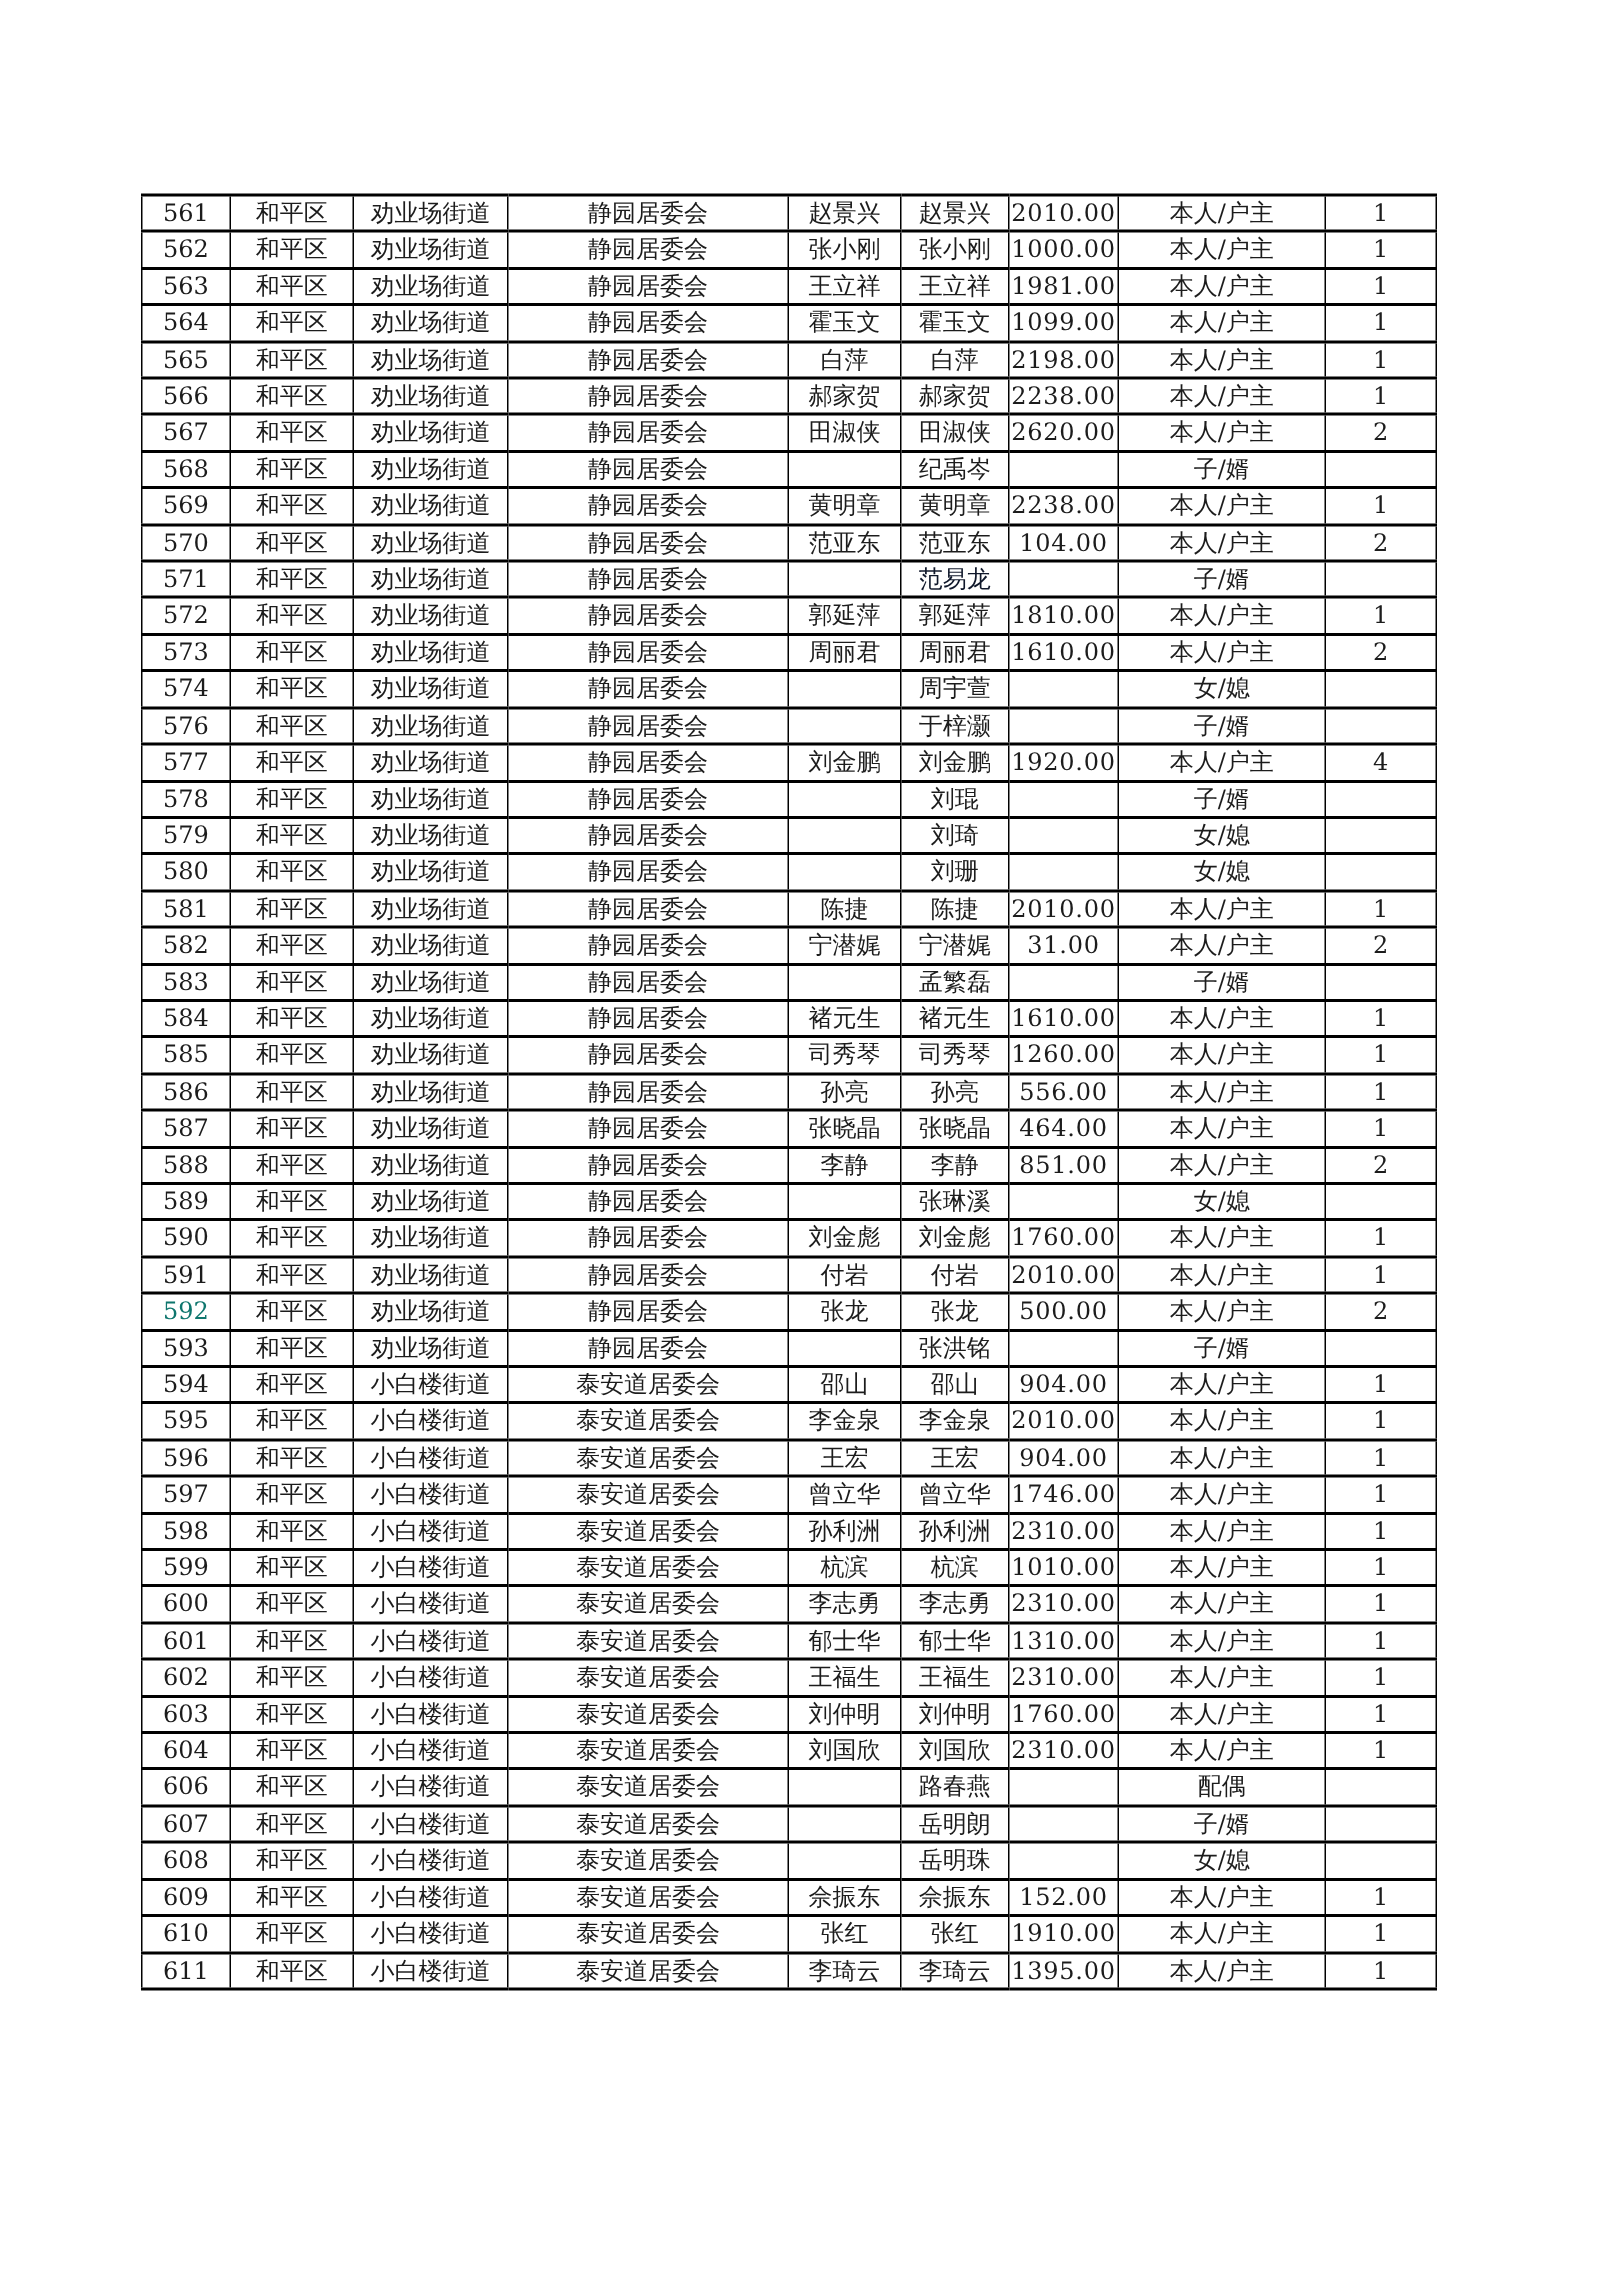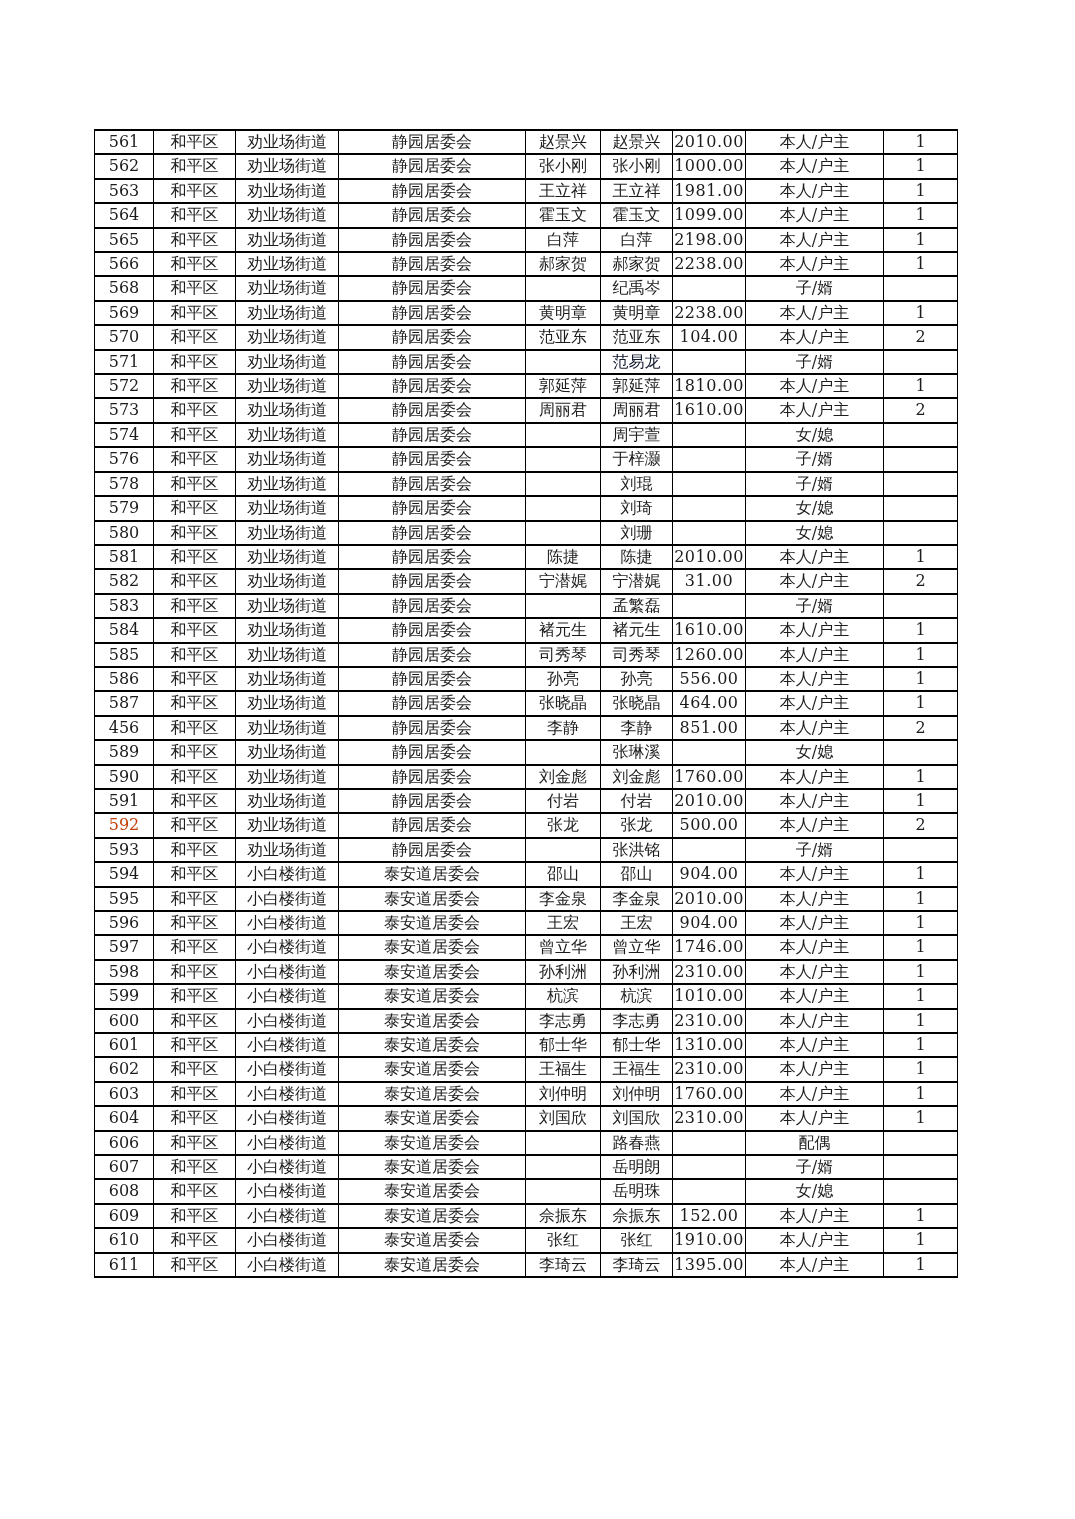--- a/index.html
+++ b/index.html
@@ -120,20 +120,31 @@
           <td class="c1" style="border-color: rgb(0, 0, 0); color: rgb(28, 28, 28);">和平区</td>
           <td class="c2" style="border-color: rgb(0, 0, 0); color: rgb(28, 28, 28);">劝业场街道</td>
           <td class="c3" style="border-color: rgb(0, 0, 0); color: rgb(28, 28, 28);">静园居委会</td>
           <td class="c4" style="border-color: rgb(0, 0, 0); color: rgb(28, 28, 28);">郝家贺</td>
           <td class="c5" style="border-color: rgb(0, 0, 0); color: rgb(28, 28, 28);">郝家贺</td>
           <td class="c6" style="border-color: rgb(0, 0, 0); color: rgb(28, 28, 28);">2238.00</td>
           <td class="c7" style="border-color: rgb(0, 0, 0); color: rgb(28, 28, 28);">本人/户主</td>
           <td class="c8" style="border-color: rgb(0, 0, 0); color: rgb(28, 28, 28);">1</td>
         </tr>
         <tr>
+          <td class="c0" style="border-color: rgb(0, 0, 0); color: rgb(28, 28, 28);">567</td>
+          <td class="c1" style="border-color: rgb(0, 0, 0); color: rgb(28, 28, 28);">和平区</td>
+          <td class="c2" style="border-color: rgb(0, 0, 0); color: rgb(28, 28, 28);">劝业场街道</td>
+          <td class="c3" style="border-color: rgb(0, 0, 0); color: rgb(28, 28, 28);">静园居委会</td>
+          <td class="c4" style="border-color: rgb(0, 0, 0); color: rgb(28, 28, 28);">田淑侠</td>
+          <td class="c5" style="border-color: rgb(0, 0, 0); color: rgb(28, 28, 28);">田淑侠</td>
+          <td class="c6" style="border-color: rgb(0, 0, 0); color: rgb(28, 28, 28);">2620.00</td>
+          <td class="c7" style="border-color: rgb(0, 0, 0); color: rgb(28, 28, 28);">本人/户主</td>
+          <td class="c8" style="border-color: rgb(0, 0, 0); color: rgb(28, 28, 28);">2</td>
+        </tr>
+        <tr>
           <td class="c0" style="border-color: rgb(0, 0, 0); color: rgb(28, 28, 28);">568</td>
           <td class="c1" style="border-color: rgb(0, 0, 0); color: rgb(28, 28, 28);">和平区</td>
           <td class="c2" style="border-color: rgb(0, 0, 0); color: rgb(28, 28, 28);">劝业场街道</td>
           <td class="c3" style="border-color: rgb(0, 0, 0); color: rgb(28, 28, 28);">静园居委会</td>
           <td class="c4" style="border-color: rgb(0, 0, 0); color: rgb(28, 28, 28);"></td>
           <td class="c5" style="border-color: rgb(0, 0, 0); color: rgb(28, 28, 28);">纪禹岑</td>
           <td class="c6" style="border-color: rgb(0, 0, 0); color: rgb(28, 28, 28);"></td>
           <td class="c7" style="border-color: rgb(0, 0, 0); color: rgb(28, 28, 28);">子/婿</td>
           <td class="c8" style="border-color: rgb(0, 0, 0); color: rgb(28, 28, 28);"></td>
         </tr>
@@ -208,20 +219,31 @@
           <td class="c1" style="border-color: rgb(0, 0, 0); color: rgb(28, 28, 28);">和平区</td>
           <td class="c2" style="border-color: rgb(0, 0, 0); color: rgb(28, 28, 28);">劝业场街道</td>
           <td class="c3" style="border-color: rgb(0, 0, 0); color: rgb(28, 28, 28);">静园居委会</td>
           <td class="c4" style="border-color: rgb(0, 0, 0); color: rgb(28, 28, 28);"></td>
           <td class="c5" style="border-color: rgb(0, 0, 0); color: rgb(28, 28, 28);">于梓灏</td>
           <td class="c6" style="border-color: rgb(0, 0, 0); color: rgb(28, 28, 28);"></td>
           <td class="c7" style="border-color: rgb(0, 0, 0); color: rgb(28, 28, 28);">子/婿</td>
           <td class="c8" style="border-color: rgb(0, 0, 0); color: rgb(28, 28, 28);"></td>
         </tr>
         <tr>
+          <td class="c0" style="border-color: rgb(0, 0, 0); color: rgb(28, 28, 28);">577</td>
+          <td class="c1" style="border-color: rgb(0, 0, 0); color: rgb(28, 28, 28);">和平区</td>
+          <td class="c2" style="border-color: rgb(0, 0, 0); color: rgb(28, 28, 28);">劝业场街道</td>
+          <td class="c3" style="border-color: rgb(0, 0, 0); color: rgb(28, 28, 28);">静园居委会</td>
+          <td class="c4" style="border-color: rgb(0, 0, 0); color: rgb(28, 28, 28);">刘金鹏</td>
+          <td class="c5" style="border-color: rgb(0, 0, 0); color: rgb(28, 28, 28);">刘金鹏</td>
+          <td class="c6" style="border-color: rgb(0, 0, 0); color: rgb(28, 28, 28);">1920.00</td>
+          <td class="c7" style="border-color: rgb(0, 0, 0); color: rgb(28, 28, 28);">本人/户主</td>
+          <td class="c8" style="border-color: rgb(0, 0, 0); color: rgb(28, 28, 28);">4</td>
+        </tr>
+        <tr>
           <td class="c0" style="border-color: rgb(0, 0, 0); color: rgb(28, 28, 28);">578</td>
           <td class="c1" style="border-color: rgb(0, 0, 0); color: rgb(28, 28, 28);">和平区</td>
           <td class="c2" style="border-color: rgb(0, 0, 0); color: rgb(28, 28, 28);">劝业场街道</td>
           <td class="c3" style="border-color: rgb(0, 0, 0); color: rgb(28, 28, 28);">静园居委会</td>
           <td class="c4" style="border-color: rgb(0, 0, 0); color: rgb(28, 28, 28);"></td>
           <td class="c5" style="border-color: rgb(0, 0, 0); color: rgb(28, 28, 28);">刘琨</td>
           <td class="c6" style="border-color: rgb(0, 0, 0); color: rgb(28, 28, 28);"></td>
           <td class="c7" style="border-color: rgb(0, 0, 0); color: rgb(28, 28, 28);">子/婿</td>
           <td class="c8" style="border-color: rgb(0, 0, 0); color: rgb(28, 28, 28);"></td>
         </tr>
@@ -318,21 +340,21 @@
           <td class="c1" style="border-color: rgb(0, 0, 0); color: rgb(28, 28, 28);">和平区</td>
           <td class="c2" style="border-color: rgb(0, 0, 0); color: rgb(28, 28, 28);">劝业场街道</td>
           <td class="c3" style="border-color: rgb(0, 0, 0); color: rgb(28, 28, 28);">静园居委会</td>
           <td class="c4" style="border-color: rgb(0, 0, 0); color: rgb(28, 28, 28);">张晓晶</td>
           <td class="c5" style="border-color: rgb(0, 0, 0); color: rgb(28, 28, 28);">张晓晶</td>
           <td class="c6" style="border-color: rgb(0, 0, 0); color: rgb(28, 28, 28);">464.00</td>
           <td class="c7" style="border-color: rgb(0, 0, 0); color: rgb(28, 28, 28);">本人/户主</td>
           <td class="c8" style="border-color: rgb(0, 0, 0); color: rgb(28, 28, 28);">1</td>
         </tr>
         <tr>
-          <td class="c0" style="border-color: rgb(0, 0, 0); color: rgb(28, 28, 28);">456</td>
+          <td class="c0" style="border-color: rgb(0, 0, 0); color: rgb(28, 28, 28);">588</td>
           <td class="c1" style="border-color: rgb(0, 0, 0); color: rgb(28, 28, 28);">和平区</td>
           <td class="c2" style="border-color: rgb(0, 0, 0); color: rgb(28, 28, 28);">劝业场街道</td>
           <td class="c3" style="border-color: rgb(0, 0, 0); color: rgb(28, 28, 28);">静园居委会</td>
           <td class="c4" style="border-color: rgb(0, 0, 0); color: rgb(28, 28, 28);">李静</td>
           <td class="c5" style="border-color: rgb(0, 0, 0); color: rgb(28, 28, 28);">李静</td>
           <td class="c6" style="border-color: rgb(0, 0, 0); color: rgb(28, 28, 28);">851.00</td>
           <td class="c7" style="border-color: rgb(0, 0, 0); color: rgb(28, 28, 28);">本人/户主</td>
           <td class="c8" style="border-color: rgb(0, 0, 0); color: rgb(28, 28, 28);">2</td>
         </tr>
         <tr>
@@ -362,21 +384,21 @@
           <td class="c1" style="border-color: rgb(0, 0, 0); color: rgb(28, 28, 28);">和平区</td>
           <td class="c2" style="border-color: rgb(0, 0, 0); color: rgb(28, 28, 28);">劝业场街道</td>
           <td class="c3" style="border-color: rgb(0, 0, 0); color: rgb(28, 28, 28);">静园居委会</td>
           <td class="c4" style="border-color: rgb(0, 0, 0); color: rgb(28, 28, 28);">付岩</td>
           <td class="c5" style="border-color: rgb(0, 0, 0); color: rgb(28, 28, 28);">付岩</td>
           <td class="c6" style="border-color: rgb(0, 0, 0); color: rgb(28, 28, 28);">2010.00</td>
           <td class="c7" style="border-color: rgb(0, 0, 0); color: rgb(28, 28, 28);">本人/户主</td>
           <td class="c8" style="border-color: rgb(0, 0, 0); color: rgb(28, 28, 28);">1</td>
         </tr>
         <tr>
-          <td class="c0" style="border-color: rgb(0, 0, 0); color: #c2410c;">592</td>
+          <td class="c0" style="border-color: rgb(0, 0, 0); color: #0f766e;">592</td>
           <td class="c1" style="border-color: rgb(0, 0, 0); color: rgb(28, 28, 28);">和平区</td>
           <td class="c2" style="border-color: rgb(0, 0, 0); color: rgb(28, 28, 28);">劝业场街道</td>
           <td class="c3" style="border-color: rgb(0, 0, 0); color: rgb(28, 28, 28);">静园居委会</td>
           <td class="c4" style="border-color: rgb(0, 0, 0); color: rgb(28, 28, 28);">张龙</td>
           <td class="c5" style="border-color: rgb(0, 0, 0); color: rgb(28, 28, 28);">张龙</td>
           <td class="c6" style="border-color: rgb(0, 0, 0); color: rgb(28, 28, 28);">500.00</td>
           <td class="c7" style="border-color: rgb(0, 0, 0); color: rgb(28, 28, 28);">本人/户主</td>
           <td class="c8" style="border-color: rgb(0, 0, 0); color: rgb(28, 28, 28);">2</td>
         </tr>
         <tr>

